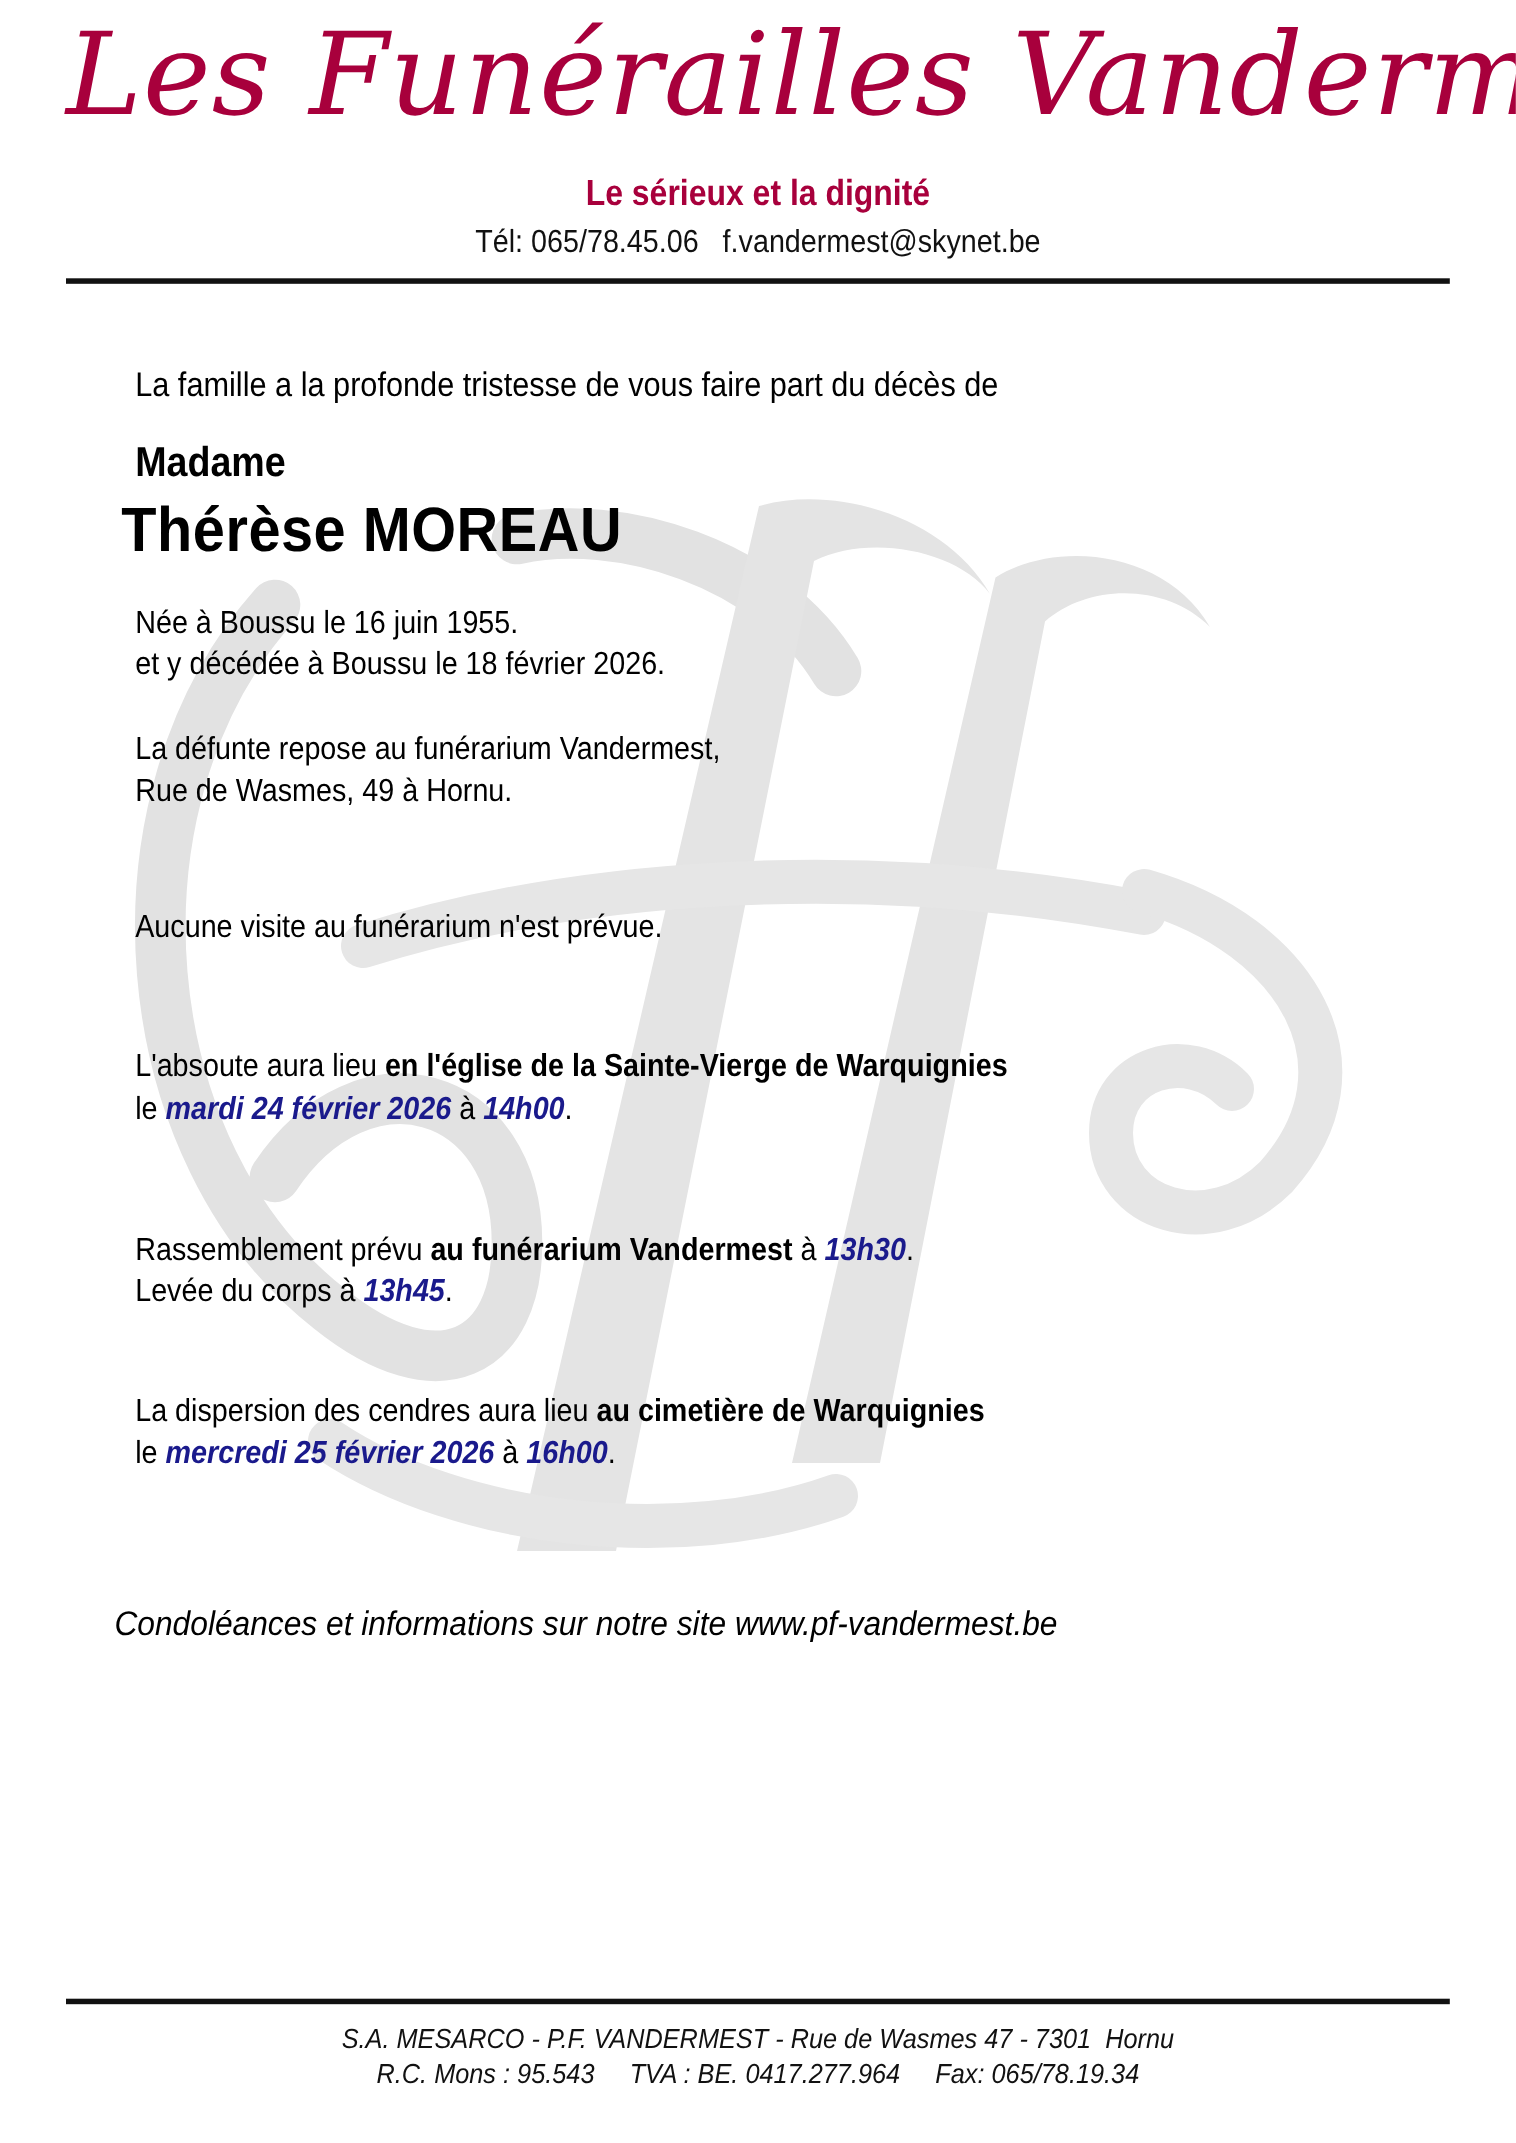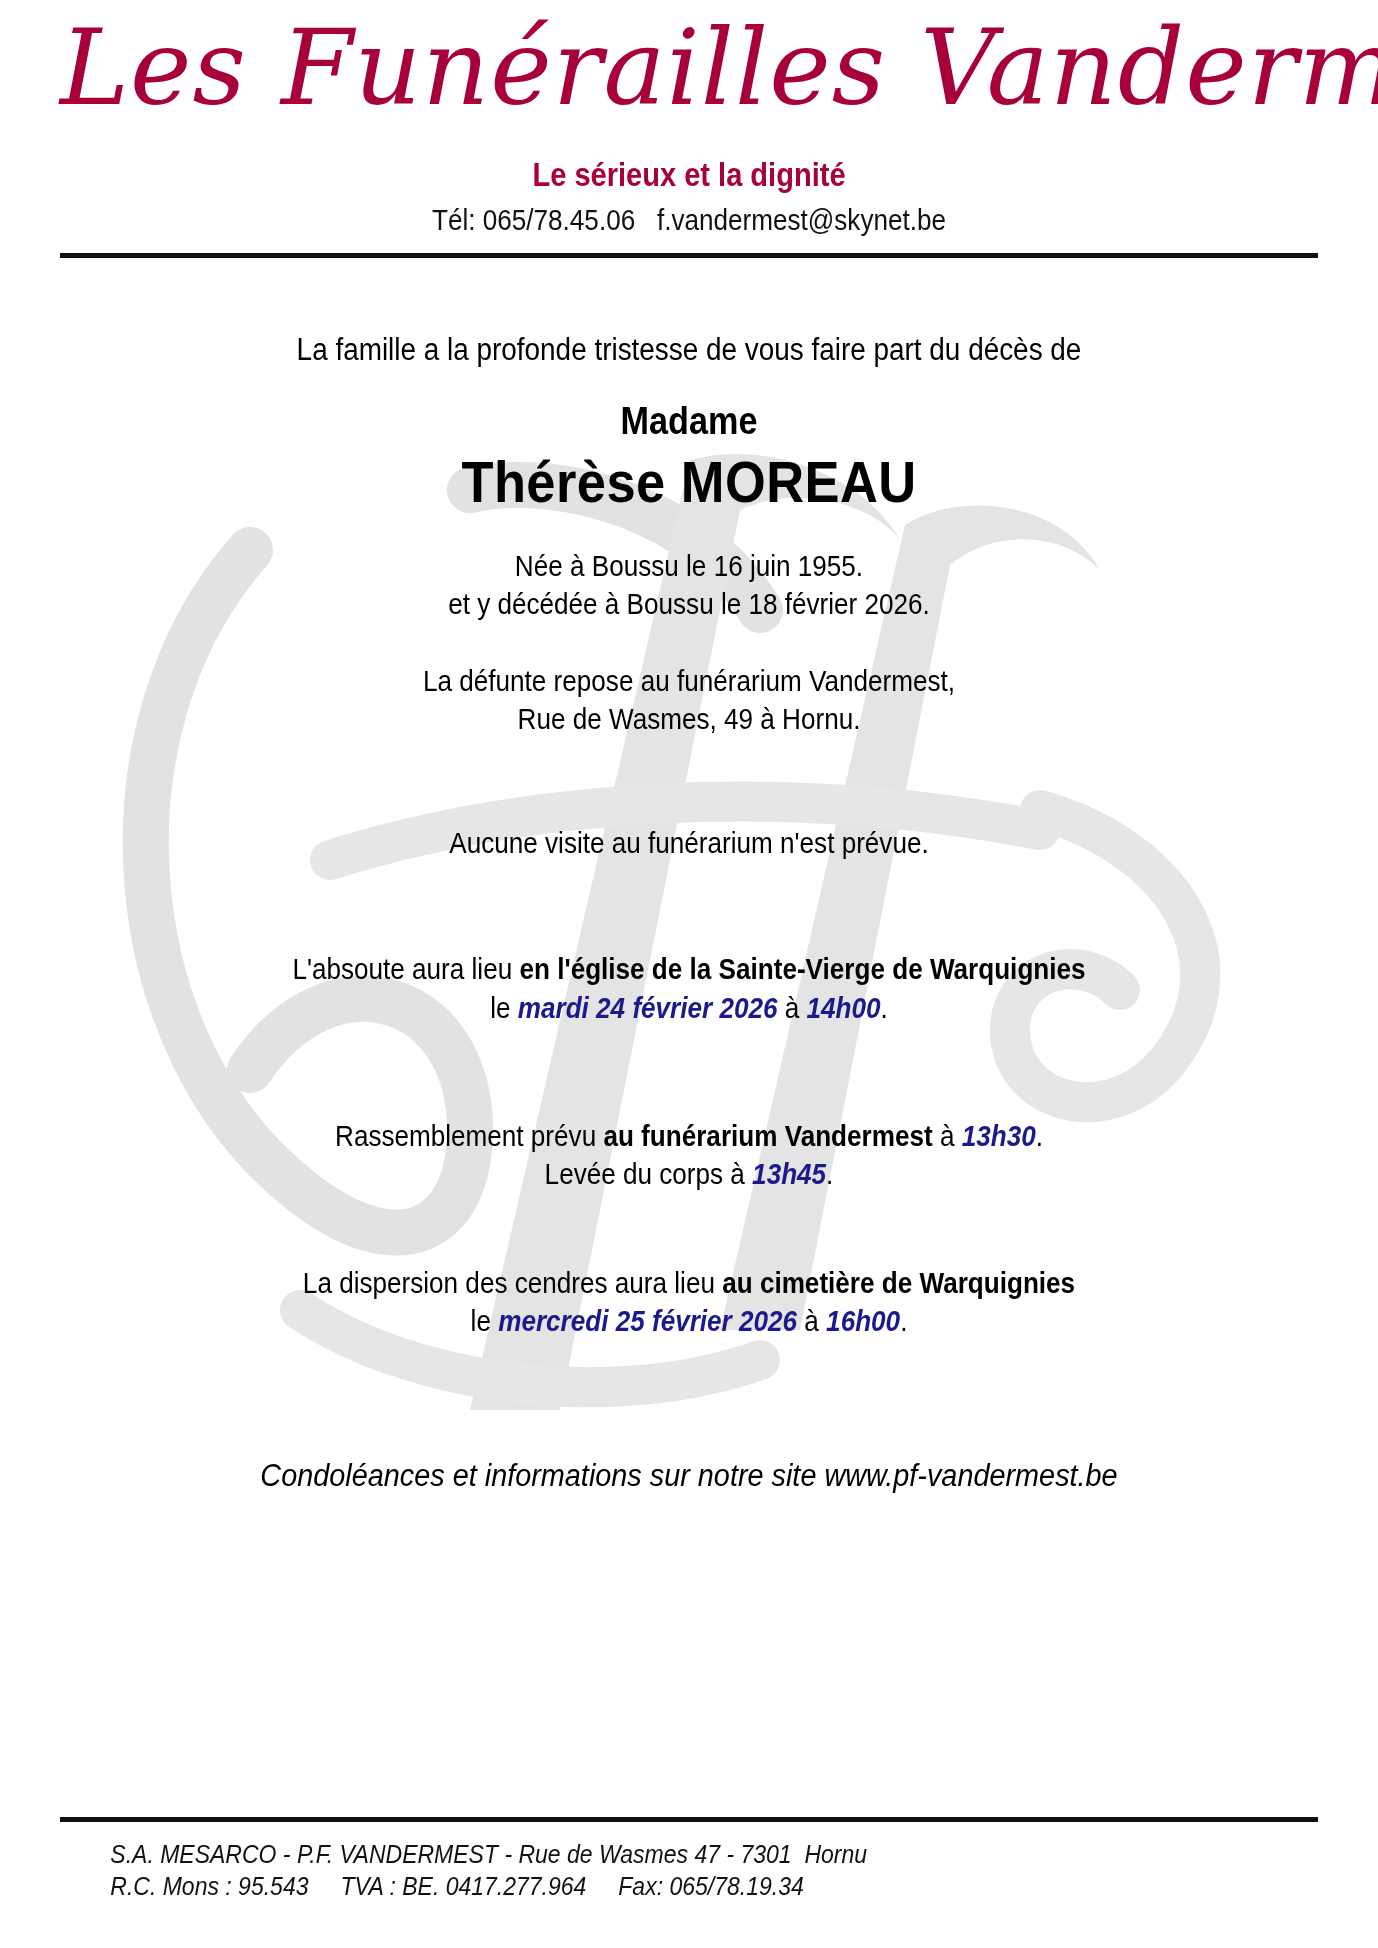--- a/index.html
+++ b/index.html
@@ -71,21 +71,21 @@
   }
   .rule-top {
     margin: 16px 0 0 0;
     border: 0;
     border-top: 5px solid #111111;
     width: 100%;
   }
 
   
   .body-block {
-    text-align: center;
+    text-align: left;
     color: #000000;
   }
   .intro-line {
     margin-top: 74px;
     font-size: 31px;
     transform: scaleX(0.9);
     transform-origin: center;
   }
   .honorific {
     margin-top: 32px;
@@ -130,21 +130,21 @@
     font-style: italic;
   }
 
   
   .footer {
     position: absolute;
     left: 60px;
     right: 60px;
     bottom: 46px;
     z-index: 3;
-    text-align: left;
+    text-align: center;
   }
   .rule-bottom {
     border: 0;
     border-top: 5px solid #111111;
     width: 100%;
     margin: 0 0 16px 0;
   }
   .footer-line {
     font-size: 25px;
     font-style: italic;

